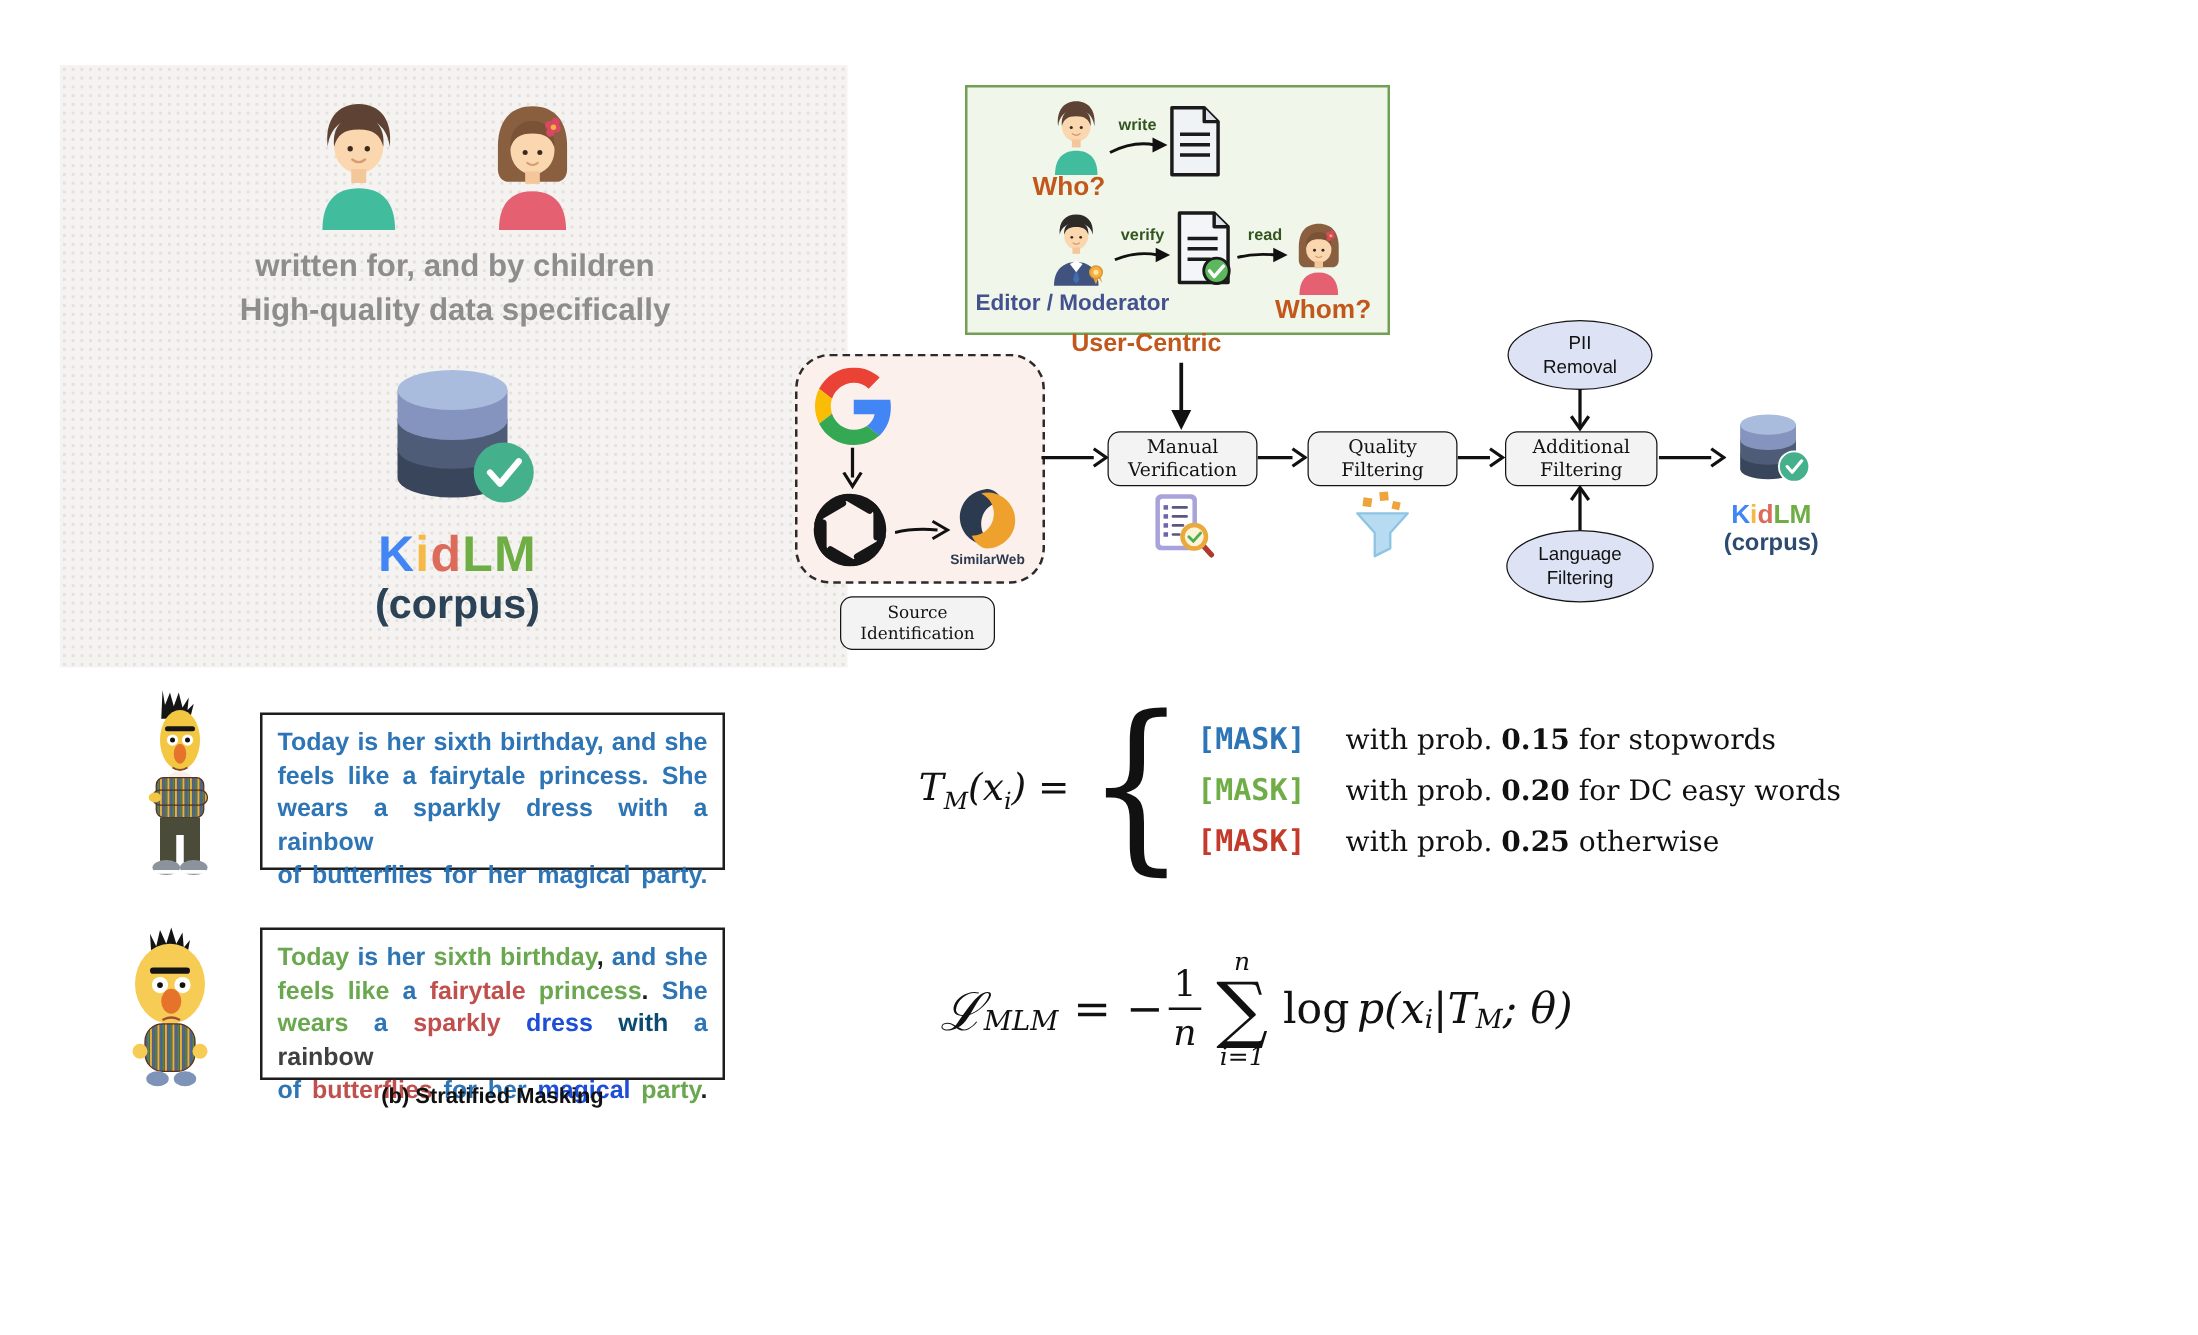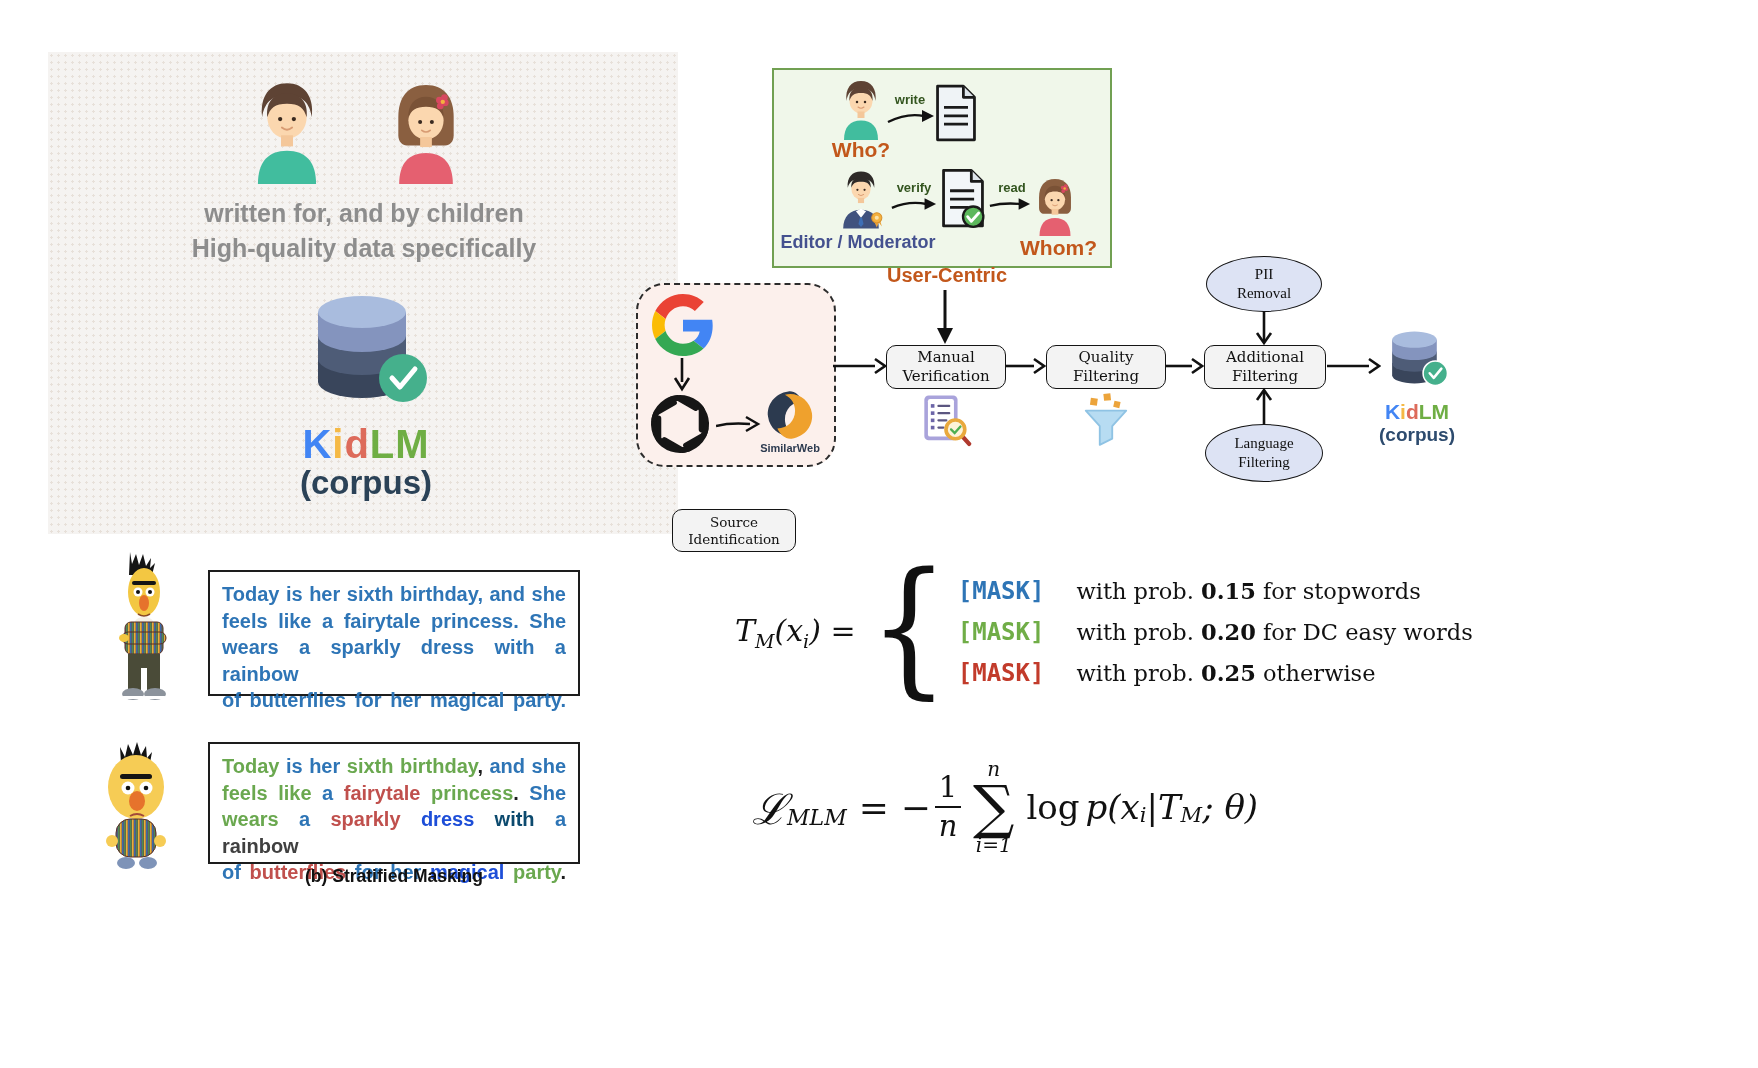--- a/index.html
+++ b/index.html
@@ -10,34 +10,34 @@
   
   .left-panel{background-color:#F5F3F1;
     background-image:radial-gradient(circle,#E7E0D9 1.1px,transparent 1.3px);
     background-size:7px 7px;}
   .lp-caption{color:#8D8D8D;font-weight:700;font-size:25px;line-height:35px;text-align:center;}
   .kidlm-word{font-weight:800;text-align:center;letter-spacing:1px;}
   .corpus-label{font-weight:800;color:#2B4257;text-align:center;}
 
   
   .green-box{background:#F0F7EA;border:2px solid #71A052;}
-  .gb-orange{color:#C2571B;font-weight:800;text-align:center;}
+  .gb-orange{color:#C2571B;font-weight:800;}
   .gb-green{color:#33551F;font-weight:700;font-size:13px;text-align:center;}
   .gb-blue{color:#44518F;font-weight:800;font-size:18px;text-align:center;}
 
   
   .dashed-box{background:#FCF0EC;border:2.3px dashed #2b2b2b;border-radius:28px;}
   .sw-label{color:#2C3A4F;font-weight:700;font-size:11px;text-align:center;}
 
   
   .flow-box{background:#F3F3F3;border:1.7px solid #141414;border-radius:10px;
     font-family:"DejaVu Serif",serif;font-size:15px;line-height:19px;text-align:center;
     display:flex;flex-direction:column;justify-content:center;color:#111;}
   .ellipse{background:#DDE3F4;border:1.7px solid #141414;border-radius:50%;
-    font-family:Liberation Serif, serif;font-size:15px;line-height:19px;text-align:center;
+    font-family:Liberation Sans, sans-serif;font-size:15px;line-height:19px;text-align:center;
     display:flex;flex-direction:column;justify-content:center;color:#111;}
   .kidlm-small{font-weight:800;font-size:21px;text-align:center;}
   .corpus-small{font-weight:800;font-size:19px;color:#2D4B6E;text-align:center;}
 
   
   .mask-box{background:#fff;border:2px solid #1d1d1d;padding:9px 12px;box-sizing:border-box;}
   .mask-line{font-weight:700;font-size:20px;line-height:26.5px;text-align:justify;text-align-last:justify;}
   .mask-line.blue{color:#2E75B6;}
   .mask-caption{font-weight:800;font-size:17.5px;color:#111;text-align:center;}
 
@@ -226,21 +226,21 @@
     <path d="M0 12C12 9 22 9 34 10" stroke="#111" stroke-width="2.4" fill="none"></path>
     <polyline points="30,3 42,10 30,17" fill="none" stroke="#111" stroke-width="2.4"></polyline>
   </svg>
 
   <svg class="abs" style="left:762px;top:388px;" width="56" height="54" viewBox="0 0 64 64">
     <path d="M30 4C14 6 4 20 6 34c2 16 18 26 32 22-8-4-12-11-12-19 0-12 9-21 21-21C43 8 37 3 30 4Z" fill="#2C3A4F"></path>
     <path d="M34 60c16-2 26-16 24-30C56 14 40 4 26 8c8 4 12 11 12 19 0 12-9 21-21 21 4 8 10 13 17 12Z" fill="#EFA12D"></path>
   </svg>
   <div class="abs sw-label" style="left:750px;top:442px;width:80px;">SimilarWeb</div>
 
-  <div class="abs flow-box" style="left:672px;top:477px;width:122px;height:41px;font-size:13.5px;line-height:17px;margin-top:32px;">
+  <div class="abs flow-box" style="left:672px;top:477px;width:122px;height:41px;font-size:13.5px;line-height:17px;">
     <span>Source</span>
     <span>Identification</span>
   </div>
 
   <svg class="abs" style="left:833px;top:357px;" width="54" height="18" viewBox="0 0 54 18">
     <line x1="0" y1="9" x2="42" y2="9" stroke="#111" stroke-width="2.6"></line>
     <polyline points="42,2 52,9 42,16" fill="none" stroke="#111" stroke-width="2.6"></polyline>
   </svg>
 
   <div class="abs flow-box" style="left:886px;top:345px;width:118px;height:42px;">

